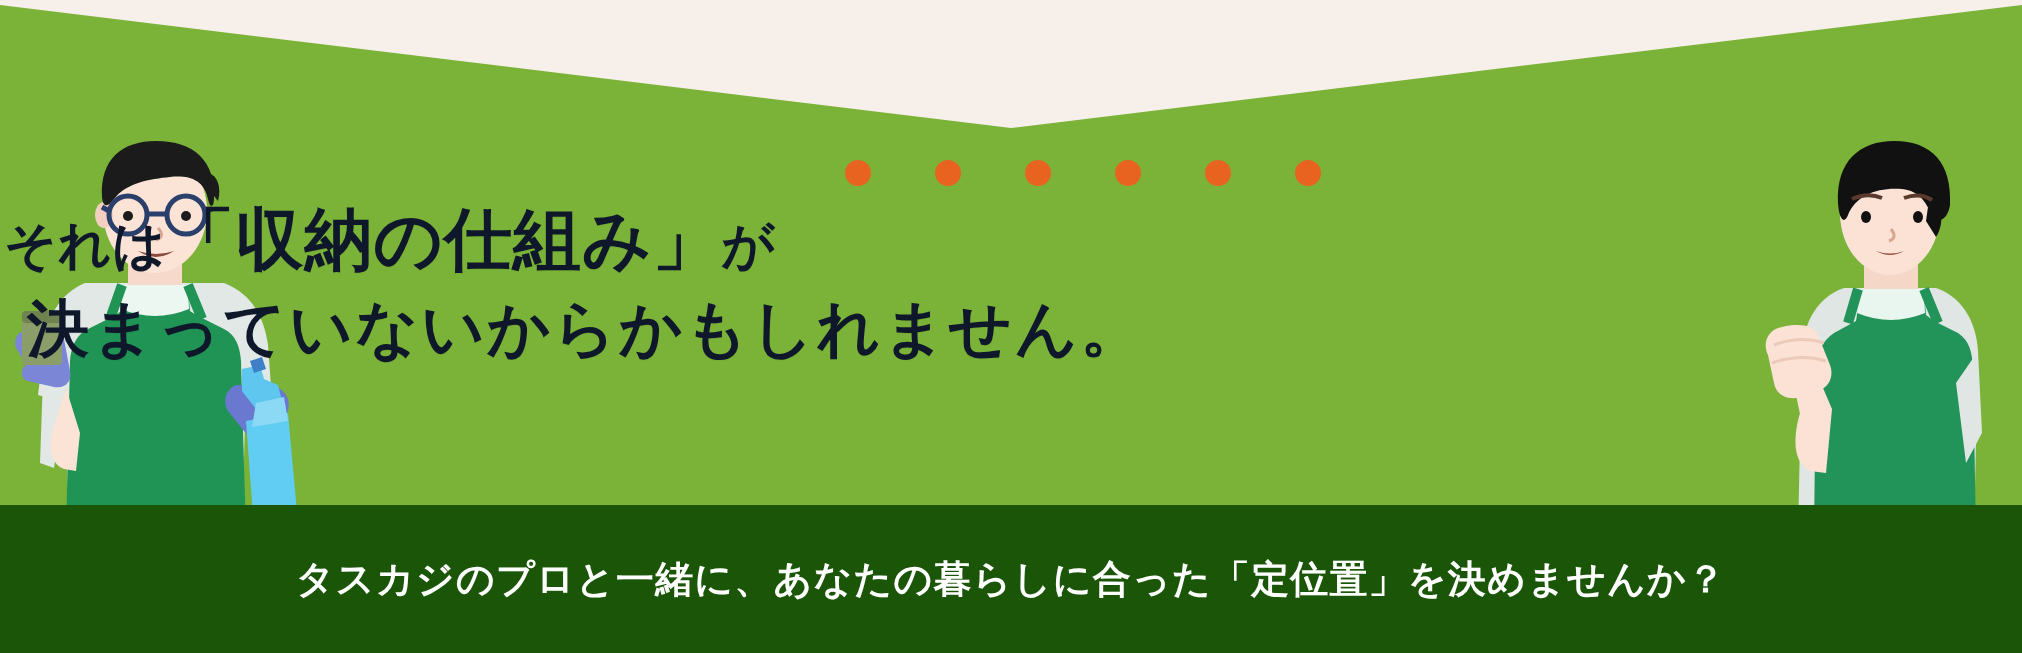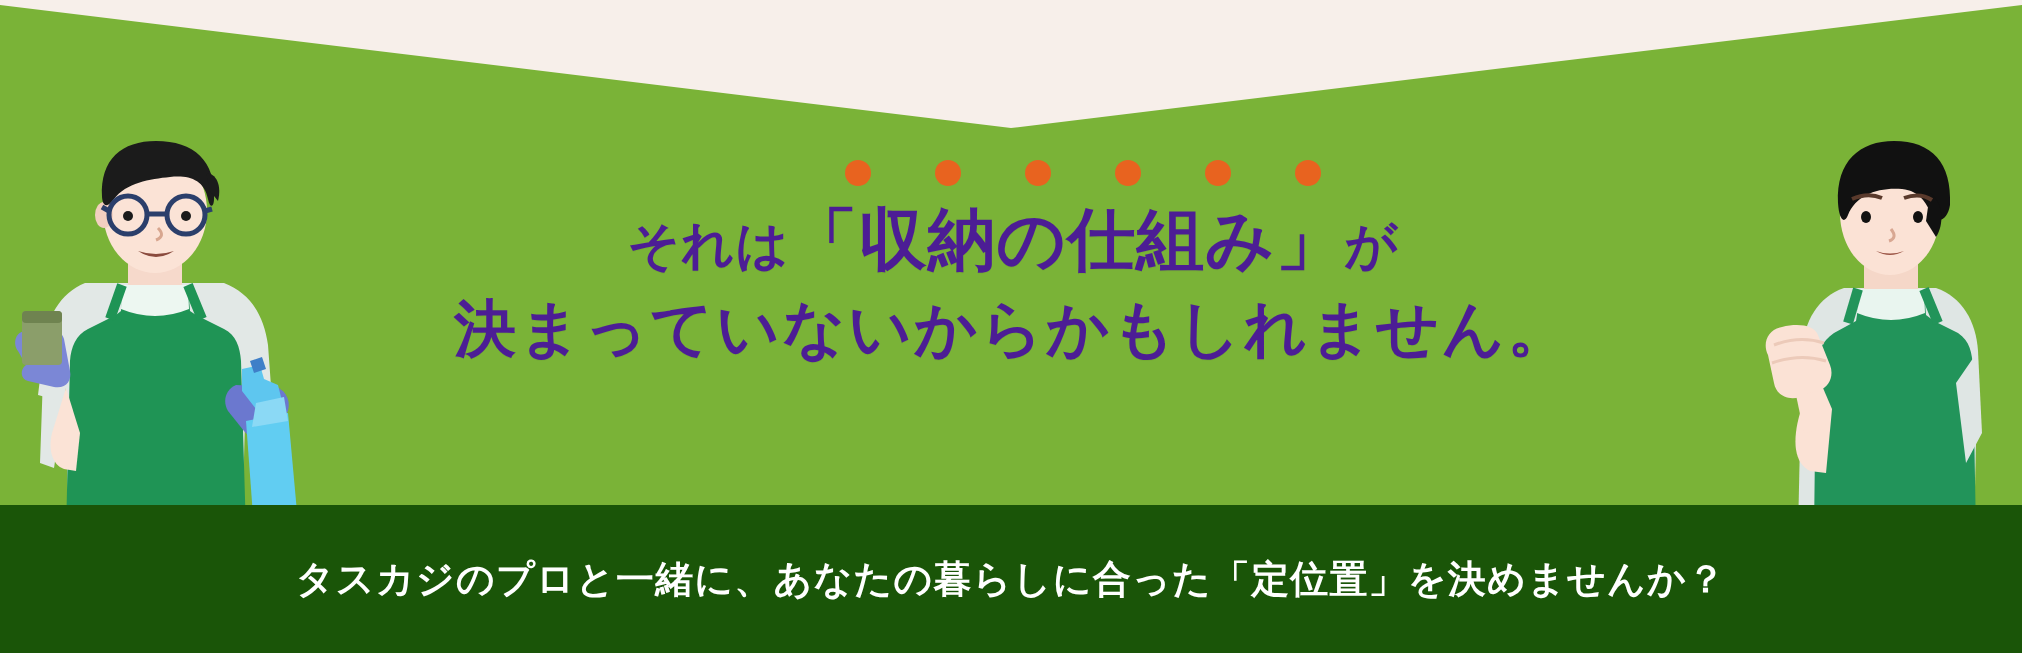--- a/index.html
+++ b/index.html
@@ -59,41 +59,42 @@
     border-radius: 50%;
     background: #e8631f;
   }
 
   
   .headline {
     position: absolute;
     left: 4px;
     right: 0;
     top: 196px;
-    text-align: center;
-    color: #4c1d95;
+    text-align: left;
+    color: #0f172a;
     font-weight: bold;
     line-height: 1.28;
     letter-spacing: 0.06em;
     text-shadow: 0 1px 0 rgba(0,0,0,0.04);
   }
   .headline-line {
     display: block;
     white-space: nowrap;
   }
   .headline-line .small {
     font-size: 52px;
   }
   .headline-line .big {
     font-size: 68px;
   }
   .headline-line-2 {
     font-size: 62px;
     margin-top: 6px;
     letter-spacing: 0.04em;
+    margin-left: 23px;
   }
 
   
   .bottom-bar {
     position: absolute;
     left: 0;
     right: 0;
     bottom: 0;
     height: 148px;
     background: #1a5508;

